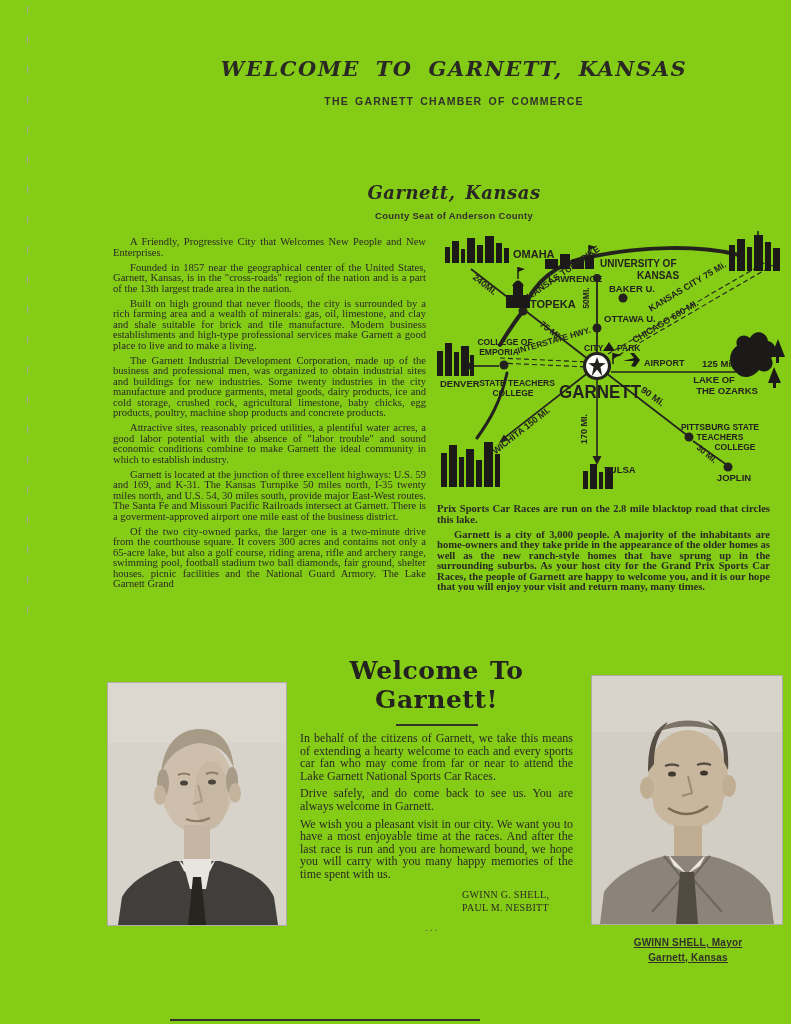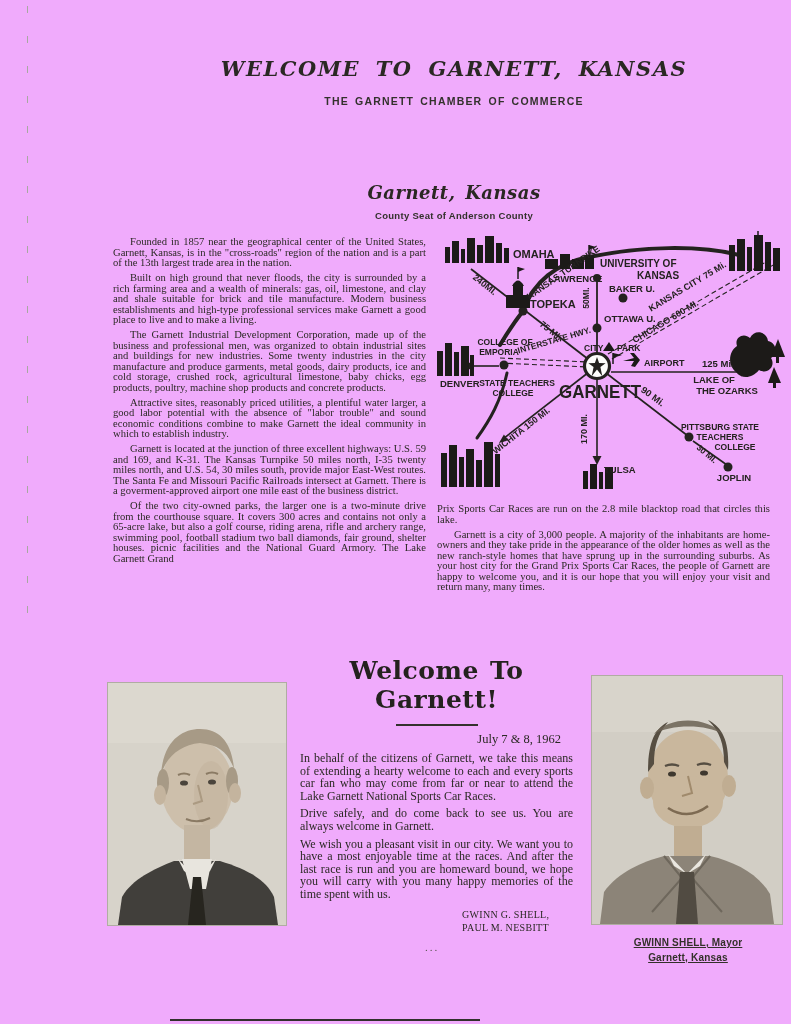--- a/index.html
+++ b/index.html
@@ -1,35 +1,35 @@
 <!DOCTYPE html>
 <html><head>
 <meta charset="utf-8">
 <style>
   html,body{margin:0;padding:0;background:#ffffff;}
-  .page{position:relative;width:791px;height:1024px;background:#f0abfc;overflow:hidden;
+  .page{position:relative;width:791px;height:1024px;background:#84cc16;overflow:hidden;
         font-family:"Liberation Serif",serif;color:#262420;}
   .fold{position:absolute;left:27px;top:6px;width:1px;height:612px;
         background:repeating-linear-gradient(to bottom,#a9a7a2 0 7px,transparent 7px 30px);}
   
   .header{position:absolute;left:118px;top:56px;width:672px;text-align:center;}
   .title{margin:0;font:italic 700 21px "DejaVu Serif",serif;letter-spacing:1.5px;word-spacing:7px;color:#2a2823;}
   .subtitle{margin:14px 0 0;font:italic 700 17.5px "DejaVu Serif",serif;letter-spacing:.8px;word-spacing:5px;color:#2a2823;}
   .org{margin-top:14px;font:700 10.5px "Liberation Sans",sans-serif;letter-spacing:1.2px;word-spacing:2px;color:#33312c;}
   
   .cityhead{position:absolute;left:118px;top:182px;width:672px;text-align:center;}
   .cityhead h3{margin:0;font:italic 700 18px "DejaVu Serif",serif;letter-spacing:.5px;word-spacing:3px;color:#2a2823;}
   .cityhead .sub{margin-top:7px;font:700 9.5px "Liberation Sans",sans-serif;letter-spacing:.3px;color:#33312c;}
   
   .col-left{position:absolute;left:113px;top:237px;width:313px;text-align:justify;
             font-size:10.6px;line-height:10.5px;color:#2b2924;}
   .col-left p{margin:0 0 4.5px;text-indent:17px;}
   .col-right-text{position:absolute;left:437px;top:504px;width:333px;text-align:justify;
             font-size:10.6px;line-height:10.5px;color:#2b2924;}
-  .col-right-text p{margin:0 0 4.5px;text-indent:17px;}
+  .col-right-text p{margin:0 0 4.5px;text-indent:17px;font-weight:bold;}
   .col-right-text p.noindent{text-indent:0;}
   
   .map{position:absolute;left:437px;top:231px;}
   .map text{font-family:"Liberation Sans",sans-serif;font-weight:700;fill:#24221f;}
   
   .letter{position:absolute;left:300px;top:656px;width:273px;}
   .letter-heading{margin:0;text-align:center;font:700 25px "DejaVu Serif",serif;
                   letter-spacing:.5px;word-spacing:2px;color:#24221e;}
   .rule{width:82px;height:2px;background:#33312c;margin:10px auto 6px;}
   .date{text-align:right;padding-right:12px;font-size:12.5px;margin-top:6px;color:#2b2924;}
@@ -57,24 +57,25 @@
     <h1 class="title">WELCOME TO GARNETT, KANSAS</h1>
     <div class="org">THE GARNETT CHAMBER OF COMMERCE</div>
   </div>
 
   <div class="cityhead">
     <h3>Garnett, Kansas</h3>
     <div class="sub">County Seat of Anderson County</div>
   </div>
 
   <div class="col-left">
+    <p>A Friendly, Progressive City that Welcomes New People and New Enterprises.</p>
     <p>Founded in 1857 near the geographical center of the United States, Garnett, Kansas, is in the "cross-roads" region of the nation and is a part of the 13th largest trade area in the nation.</p>
     <p>Built on high ground that never floods, the city is surrounded by a rich farming area and a wealth of minerals: gas, oil, limestone, and clay and shale suitable for brick and tile manufacture. Modern business establishments and high-type professional services make Garnett a good place to live and to make a living.</p>
     <p>The Garnett Industrial Development Corporation, made up of the business and professional men, was organized to obtain industrial sites and buildings for new industries. Some twenty industries in the city manufacture and produce garments, metal goods, dairy products, ice and cold storage, crushed rock, agricultural limestone, baby chicks, egg products, poultry, machine shop products and concrete products.</p>
-    <p>Attractive sites, reasonably priced utilities, a plentiful water larger, a good labor potential with the absence of "labor trouble" and sound economic conditions combine to make Garnett the ideal community in which to establish industry.</p>
+    <p>Attractive sites, reasonably priced utilities, a plentiful water acres, a good labor potential with the absence of "labor trouble" and sound economic conditions combine to make Garnett the ideal community in which to establish industry.</p>
     <p>Garnett is located at the junction of three excellent highways: U.S. 59 and 169, and K-31. The Kansas Turnpike 50 miles north, I-35 twenty miles north, and U.S. 54, 30 miles south, provide major East-West routes. The Santa Fe and Missouri Pacific Railroads intersect at Garnett. There is a goverment-approved airport one mile east of the business district.</p>
     <p>Of the two city-owned parks, the larger one is a two-minute drive from the courthouse square. It covers 300 acres and contains not only a 65-acre lake, but also a golf course, riding arena, rifle and archery range, swimming pool, football stadium two ball diamonds, fair ground, shelter houses. picnic facilities and the National Guard Armory. The Lake Garnett Grand</p>
   </div>
 
   <svg class="map" viewBox="0 0 348 268" width="348" height="268" xmlns="http://www.w3.org/2000/svg">
 
     <g stroke="#24221f" fill="none">
       <line x1="160" y1="135" x2="34" y2="38" stroke-width="1.8"></line>
       <line x1="160" y1="128" x2="160" y2="47" stroke-width="1.8"></line>
       <line x1="164" y1="127" x2="334" y2="28" stroke-width="1.1" stroke-dasharray="5 3"></line>
@@ -271,21 +272,20 @@
     <path d="M72,180 L90,202 L60,236" stroke="#6e675c" stroke-width="2" fill="none"></path>
     <path d="M118,180 L100,202 L130,236" stroke="#6e675c" stroke-width="2" fill="none"></path>
     <polygon points="76,178 95,198 82,190" fill="#eae7e0"></polygon>
     <polygon points="114,178 95,198 108,190" fill="#eae7e0"></polygon>
     <polygon points="88,196 102,196 106,248 84,248" fill="#514b42"></polygon>
   </svg>
 
   <div class="letter">
     <h2 class="letter-heading">Welcome To Garnett!</h2>
     <div class="rule"></div>
-    <div class="date">July 7 &amp; 8, 1962</div>
     <p>In behalf of the citizens of Garnett, we take this means of extending a hearty welcome to each and every sports car fan who may come from far or near to attend the Lake Garnett National Sports Car Races.</p>
     <p>Drive safely, and do come back to see us. You are always welcome in Garnett.</p>
     <p>We wish you a pleasant visit in our city. We want you to have a most enjoyable time at the races. And after the last race is run and you are homeward bound, we hope you will carry with you many happy memories of the time spent with us.</p>
     <div class="sig">
       <div>GWINN G. SHELL,</div>
       <div>PAUL M. NESBITT</div>
     </div>
     <div class="ellipsis">...</div>
   </div>
 

